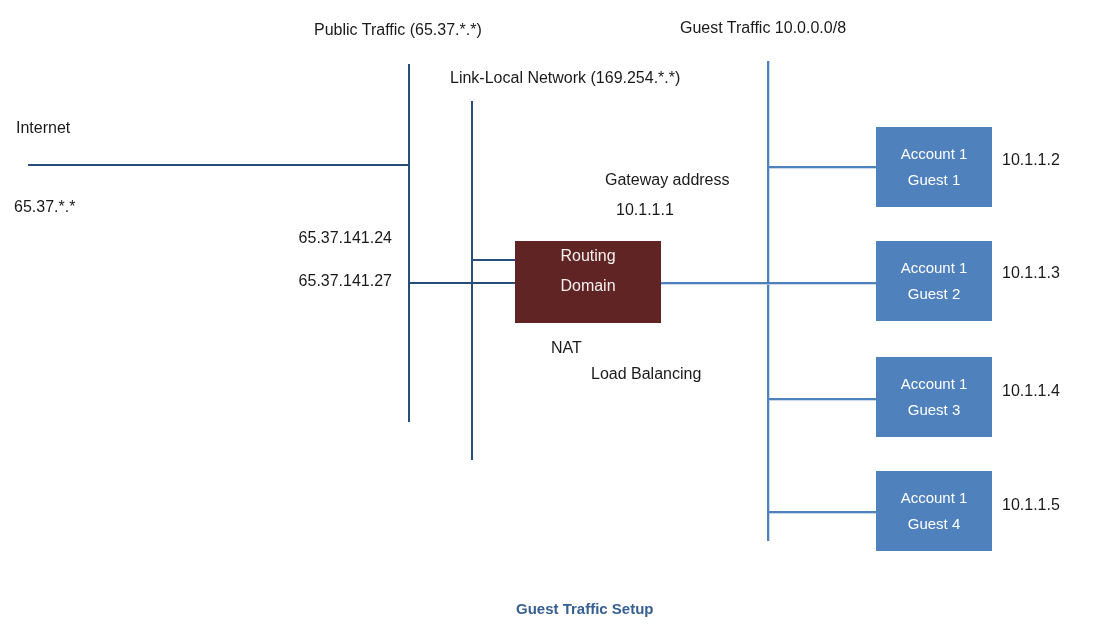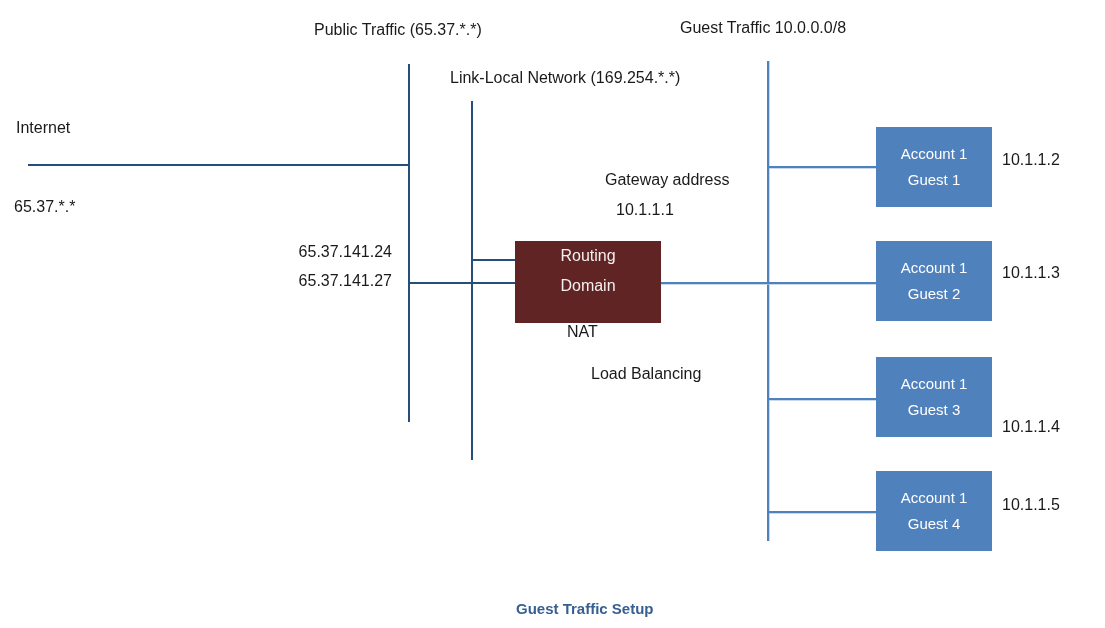--- a/index.html
+++ b/index.html
@@ -47,21 +47,21 @@
     font-size: 15px; line-height: 26px;
     text-align: center;
     box-sizing: border-box;
   }
   .guest-box.g1 { top: 127px; }
   .guest-box.g2 { top: 241px; }
   .guest-box.g3 { top: 357px; }
   .guest-box.g4 { top: 471px; }
 
   .ip-lbl { position: absolute; left: 1002px; font-size: 16px; color: #1a1a1a; white-space: nowrap; }
-  .ip1 { top: 151px; } .ip2 { top: 264px; } .ip3 { top: 382px; margin-top: 36px; } .ip4 { top: 496px; text-align: center; }
+  .ip1 { top: 151px; } .ip2 { top: 264px; } .ip3 { top: 382px; } .ip4 { top: 496px; text-align: center; }
 
   .right-align { text-align: right; width: 130px; }
 
   .caption {
     position: absolute;
     left: 516px; top: 600px;
     font-size: 15px; font-weight: bold;
     color: var(--caption, #365F91);
     white-space: nowrap;
   }
@@ -82,32 +82,32 @@
   <div class="hline steel" style="left:769px; top:166px; width:107px;"></div>
   <div class="hline steel" style="left:769px; top:398px; width:107px;"></div>
   <div class="hline steel" style="left:769px; top:511px; width:107px;"></div>
 
   <div class="lbl" style="left:314px; top:20px;">Public Traffic (65.37.*.*)</div>
   <div class="lbl" style="left:680px; top:18px;">Guest Traffic 10.0.0.0/8</div>
   <div class="lbl" style="left:450px; top:68px;">Link-Local Network (169.254.*.*)</div>
 
   <div class="lbl" style="left:16px; top:118px;">Internet</div>
   <div class="lbl" style="left:14px; top:197px;">65.37.*.*</div>
-  <div class="lbl right-align" style="left:262px; top:242px;">65.37.141.24</div>
+  <div class="lbl right-align" style="left:262px; top:228px;">65.37.141.24</div>
   <div class="lbl right-align" style="left:262px; top:271px;">65.37.141.27</div>
 
   <div class="lbl" style="left:605px; top:170px;">Gateway address</div>
   <div class="lbl" style="left:591px; top:200px;margin-left:25px;">10.1.1.1</div>
 
   <div class="routing-box">
     <span>Routing</span>
     <span>Domain</span>
   </div>
 
-  <div class="lbl" style="left:551px; top:322px;margin-left:16px;">NAT</div>
+  <div class="lbl" style="left:551px; top:338px;">NAT</div>
   <div class="lbl" style="left:551px; top:364px;margin-left:40px;">Load Balancing</div>
 
   <div class="guest-box g1">
     <span>Account 1</span>
     <span>Guest 1</span>
   </div>
   <div class="guest-box g2">
     <span>Account 1</span>
     <span>Guest 2</span>
   </div>

